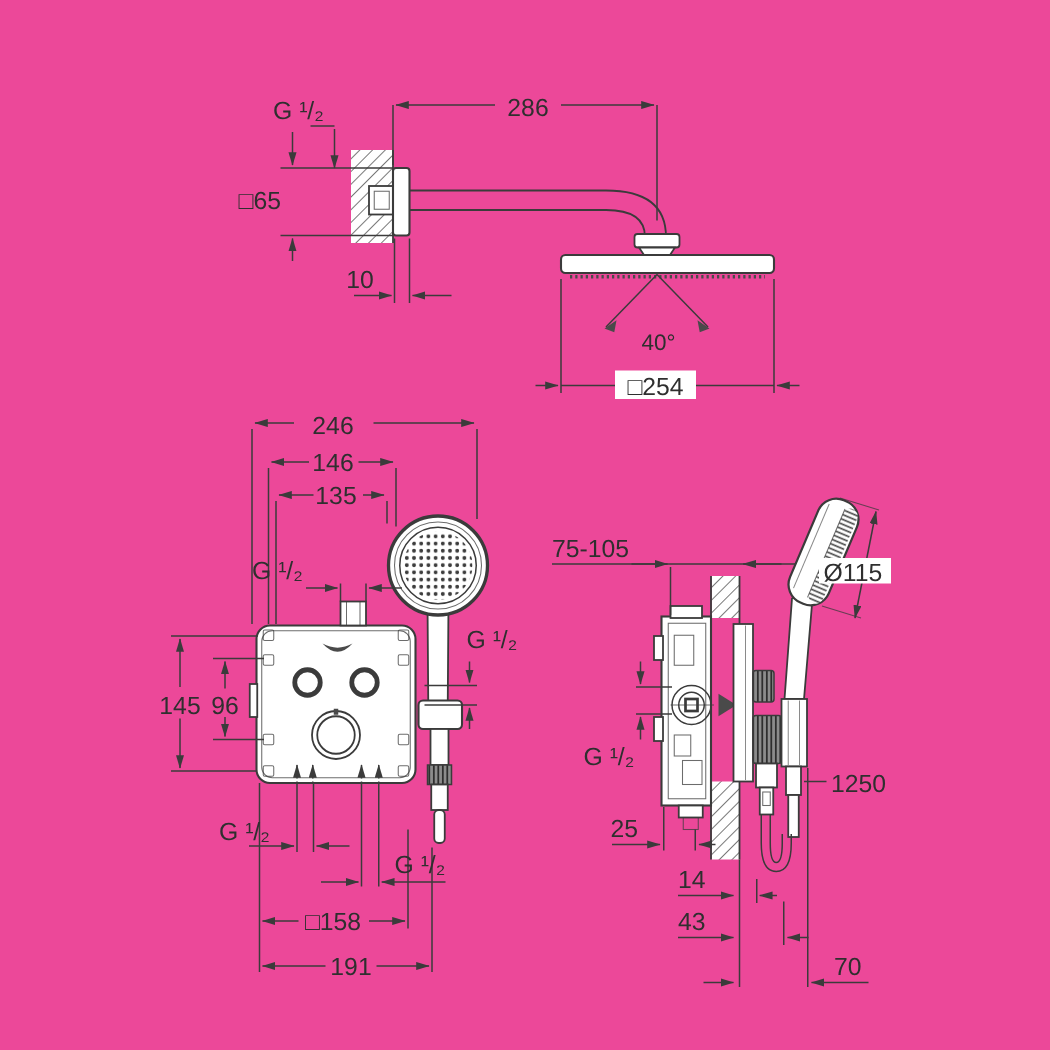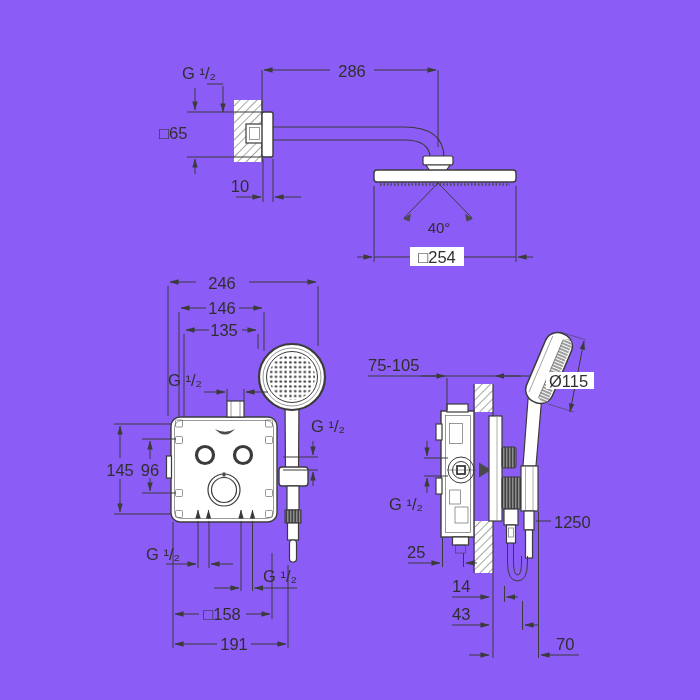--- a/index.html
+++ b/index.html
@@ -1,16 +1,16 @@
 <!DOCTYPE html>
 <html><head>
 <meta charset="utf-8">
 <style>
   html,body{margin:0;padding:0;background:#ffffff;}
-  .canvas{width:700px;height:700px;background:#8b5cf6;position:relative;overflow:hidden;}
+  .canvas{width:700px;height:700px;background:#ec4899;position:relative;overflow:hidden;}
   svg{display:block;}
   .ln{stroke:#3b3b3b;stroke-width:1.2;fill:none;stroke-linecap:butt;}
   .dim{stroke:#3b3b3b;stroke-width:1;fill:none;}
   .thin{stroke:#3b3b3b;stroke-width:0.7;fill:none;opacity:.75;}
   .lite{stroke:#8a8a8a;stroke-width:0.7;fill:none;}
   .wht{fill:#ffffff;stroke:#3b3b3b;stroke-width:1.2;}
   .wht13{fill:#ffffff;stroke:#3b3b3b;stroke-width:1.4;}
   .dk{fill:#4a4a4a;}
   text{font-family:"Liberation Sans","DejaVu Sans",sans-serif;font-size:16.5px;fill:#2f2f2f;}
   text.sm{font-size:15px;}

